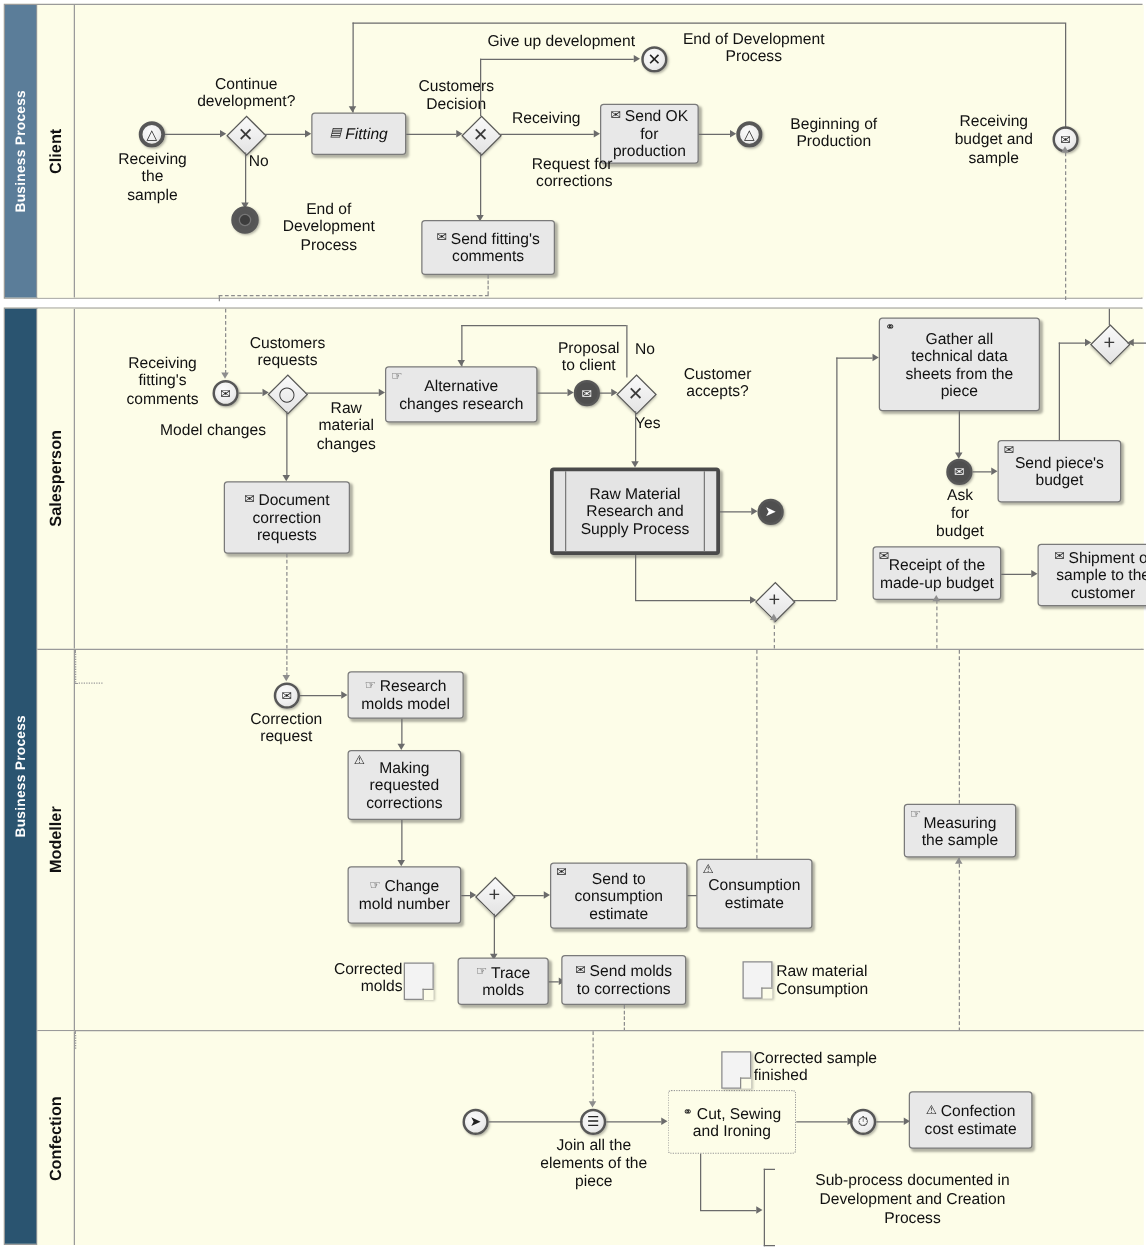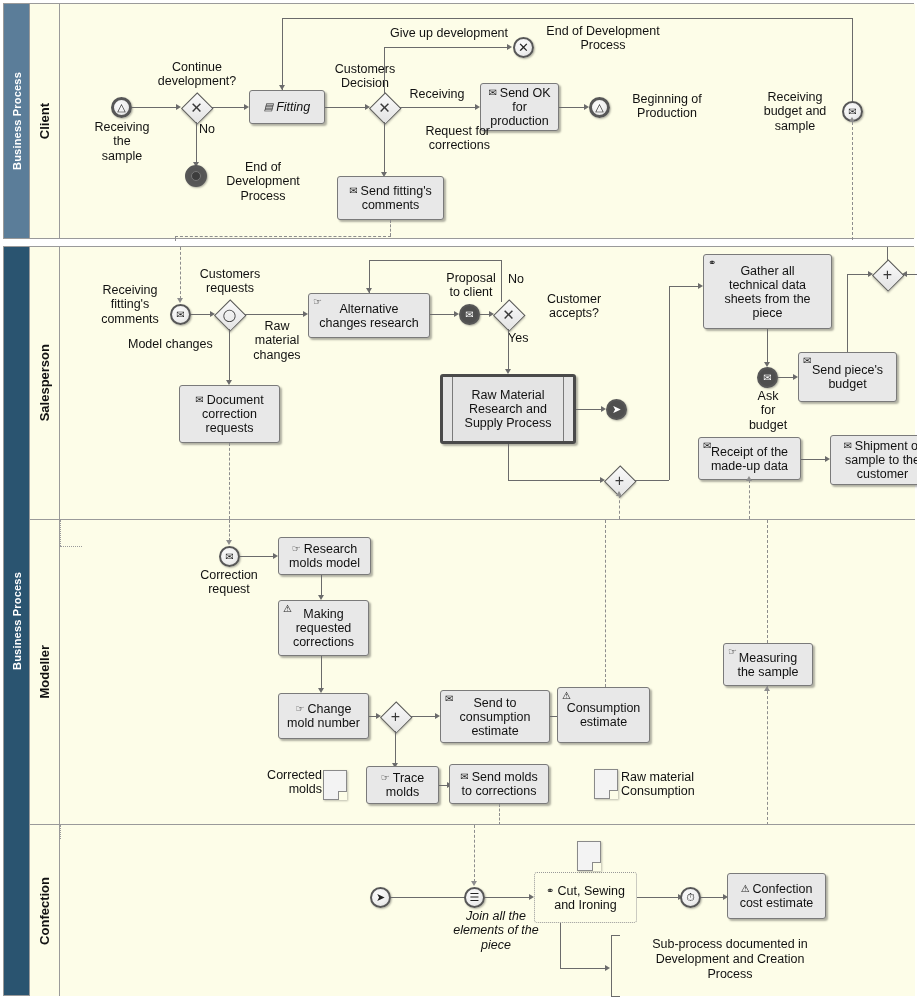--- a/index.html
+++ b/index.html
@@ -388,21 +388,21 @@
             <b style="font-size:16px;">+</b>
         </div>
         <div class="ln v" style="left:827px;top:0;height:13px;"></div>
 
         <div class="ln h" style="left:842px;top:27px;width:30px;"></div>
         <div class="ar l" style="left:842px;top:23.5px;"></div>
 
         <div class="task" style="left:638px;top:190px;width:103px;height:43px;flex-direction:column;">
           <span class="ticon">✉</span>
           <div>Receipt of the</div>
-          <div>made-up data</div>
+          <div>made-up budget</div>
         </div>
         <div class="dash v" style="left:689px;top:233px;height:39px;"></div>
         <div class="ar ug" style="left:685.5px;top:229px;"></div>
 
         <div class="ln h" style="left:741px;top:212px;width:24px;"></div>
         <div class="ar r" style="left:765px;top:208.5px;"></div>
 
         <div class="task" style="left:770px;top:188px;width:105px;height:50px;flex-direction:column;">
           <div style="display:flex;align-items:center;justify-content:center;">
             <span class="ticon inline">✉</span>
@@ -546,40 +546,44 @@
 
         <div class="ev" style="left:310px;top:62px;width:21px;height:21px;">
           <span style="font-size:11px;">➤</span>
         </div>
         <div class="ln h" style="left:331px;top:72px;width:76px;"></div>
         <div class="ar r" style="left:407px;top:68.5px;"></div>
 
         <div class="ev" style="left:404px;top:62px;width:21px;height:21px;">
           <span style="font-size:11px;">☰</span>
         </div>
-        <div class="lbl" style="left:384px;top:84px;width:104px;font-style:italic;">
+        <div class="lbl" style="left:363px;top:84px;width:104px;">
           <div>Join all the</div>
           <div>elements of the</div>
           <div>piece</div>
         </div>
         <div class="dash v" style="left:414px;top:0;height:57px;"></div>
         <div class="ar dg" style="left:411px;top:56px;"></div>
 
         <div class="ln h" style="left:425px;top:72px;width:44px;"></div>
         <div class="ar r" style="left:469px;top:68.5px;"></div>
 
         <div class="task dotted" style="left:474px;top:47px;width:103px;height:51px;flex-direction:column;">
           <div style="display:flex;align-items:center;justify-content:center;">
             <span class="ticon inline">⚭</span>
             <span>Cut, Sewing</span>
           </div>
           <div>and Ironing</div>
         </div>
 
         <div class="doc" style="left:517px;top:16px;"></div>
+        <div class="lbl" style="left:543px;top:14px;width:170px;text-align:left;">
+          <div>Corrected sample</div>
+          <div>finished</div>
+        </div>
         <div class="dot v" style="left:528px;top:44px;height:14px;"></div>
 
         <div class="ln h" style="left:577px;top:72px;width:41px;"></div>
         <div class="ar r" style="left:618px;top:68.5px;"></div>
 
         <div class="ev" style="left:620px;top:62px;width:21px;height:21px;">
           <span style="font-size:11px;">⏱</span>
         </div>
 
         <div class="ln h" style="left:641px;top:72px;width:22px;"></div>

